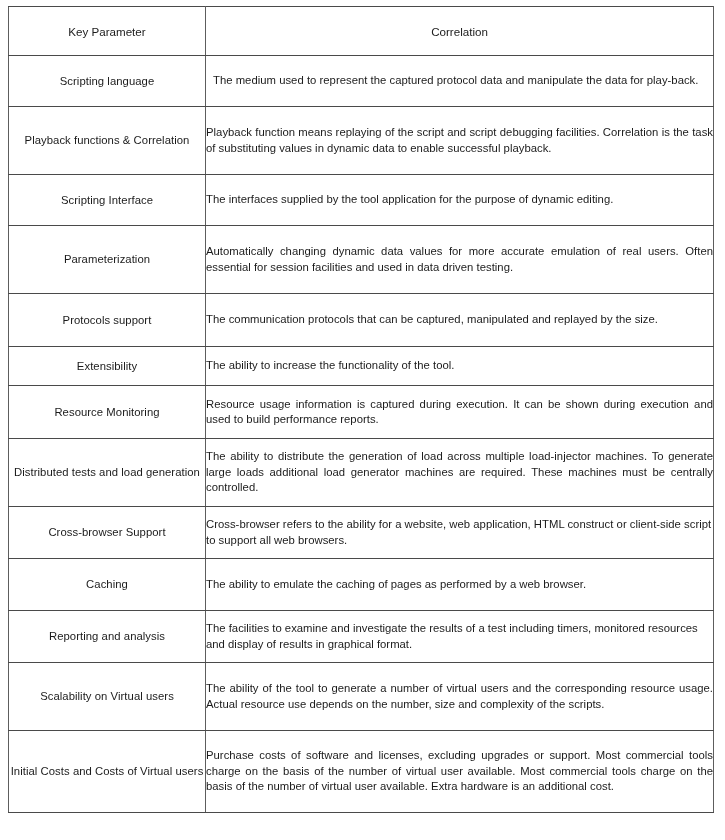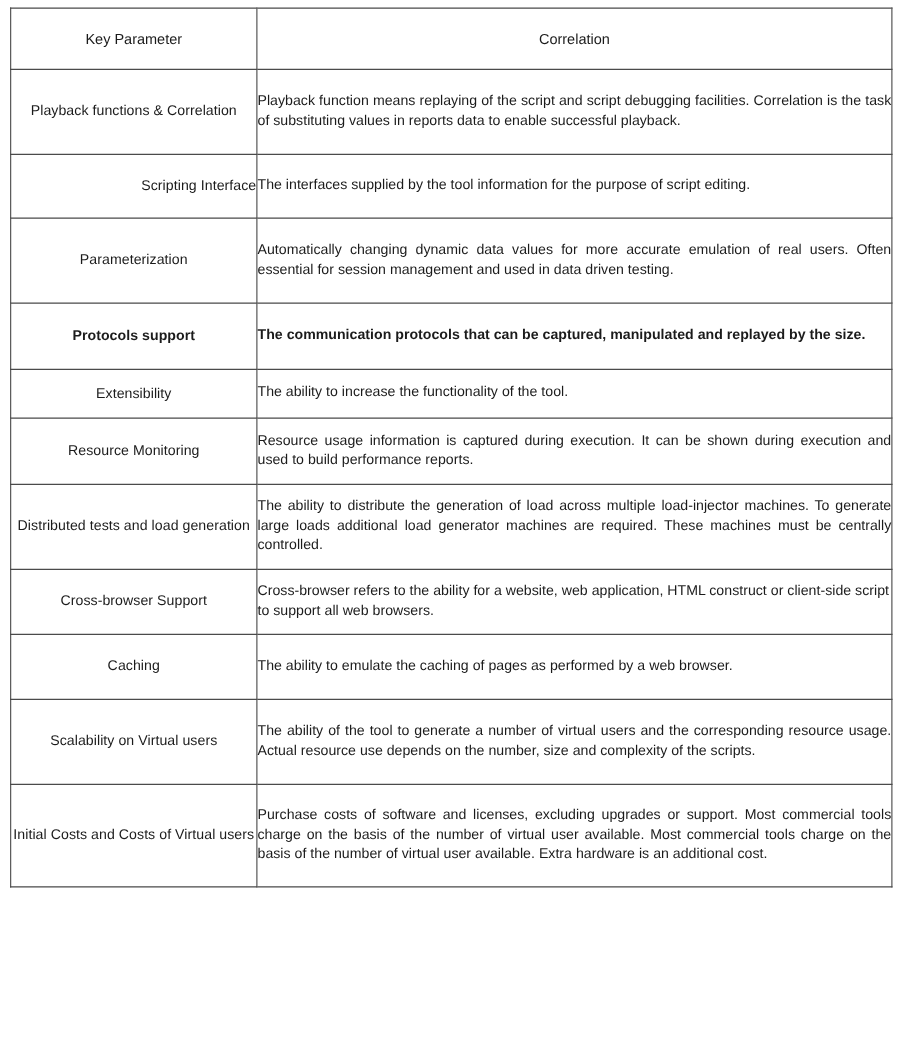--- a/index.html
+++ b/index.html
@@ -78,24 +78,24 @@
     line-height: 15px;
     font-weight: normal;
     padding: 8px 6px;
     color: #1b1b1b;
   }
 
   
   tr.r-head td, tr.r-head th { height: 48px; }
   tr.r-2 td { height: 50px; }
   tr.r-3 td { height: 67px; }
-  tr.r-4 td { height: 50px; text-align: right; }
+  tr.r-4 td { height: 50px; }
   tr.r-5 td { height: 53px; }
   tr.r-6 td { height: 67px; }
-  tr.r-7 td { height: 52px; font-weight: bold; }
+  tr.r-7 td { height: 52px; }
   tr.r-8 td { height: 38px; }
   tr.r-9 td { height: 52px; }
   tr.r-10 td { height: 67px; }
   tr.r-11 td { height: 51px; }
   tr.r-12 td { height: 51px; }
   tr.r-13 td { height: 51px; }
   tr.r-14 td { height: 67px; }
   tr.r-15 td { height: 81px; }
 </style>
 </head>
@@ -109,31 +109,35 @@
       <col class="col-desc">
     </colgroup>
     <thead>
       <tr class="r-head">
         <th class="head-param">Key Parameter</th>
         <th class="head-desc">Correlation</th>
       </tr>
     </thead>
     <tbody id="table-body">
 
+    <tr class="r-2">
+          <td class="cell-param">Scripting language</td>
+          <td class="cell-desc justify indent">The medium used to represent the captured protocol data and manipulate the data for play-back.</td>
+        </tr>
         <tr class="r-3">
           <td class="cell-param">Playback functions &amp; Correlation</td>
-          <td class="cell-desc justify">Playback function means replaying of the script and script debugging facilities. Correlation is the task of substituting values in reports data to enable successful playback.</td>
+          <td class="cell-desc justify">Playback function means replaying of the script and script debugging facilities. Correlation is the task of substituting values in dynamic data to enable successful playback.</td>
         </tr>
         <tr class="r-4">
           <td class="cell-param">Scripting Interface</td>
-          <td class="cell-desc left">The interfaces supplied by the tool information for the purpose of script editing.</td>
+          <td class="cell-desc left">The interfaces supplied by the tool application for the purpose of dynamic editing.</td>
         </tr>
         <tr class="r-6">
           <td class="cell-param">Parameterization</td>
-          <td class="cell-desc justify">Automatically changing dynamic data values for more accurate emulation of real users. Often essential for session management and used in data driven testing.</td>
+          <td class="cell-desc justify">Automatically changing dynamic data values for more accurate emulation of real users. Often essential for session facilities and used in data driven testing.</td>
         </tr>
         <tr class="r-7">
           <td class="cell-param">Protocols support</td>
           <td class="cell-desc justify">The communication protocols that can be captured, manipulated and replayed by the size.</td>
         </tr>
         <tr class="r-8">
           <td class="cell-param">Extensibility</td>
           <td class="cell-desc left">The ability to increase the functionality of the tool.</td>
         </tr>
         <tr class="r-9">
@@ -145,20 +149,24 @@
           <td class="cell-desc justify">The ability to distribute the generation of load across multiple load-injector machines. To generate large loads additional load generator machines are required. These machines must be centrally controlled.</td>
         </tr>
         <tr class="r-11">
           <td class="cell-param">Cross-browser Support</td>
           <td class="cell-desc left">Cross-browser refers to the ability for a website, web application, HTML construct or client-side script to support all web browsers.</td>
         </tr>
         <tr class="r-12">
           <td class="cell-param">Caching</td>
           <td class="cell-desc justify">The ability to emulate the caching of pages as performed by a web browser.</td>
         </tr>
+        <tr class="r-13">
+          <td class="cell-param">Reporting and analysis</td>
+          <td class="cell-desc left">The facilities to examine and investigate the results of a test including timers, monitored resources and display of results in graphical format.</td>
+        </tr>
         <tr class="r-14">
           <td class="cell-param">Scalability on Virtual users</td>
           <td class="cell-desc justify">The ability of the tool to generate a number of virtual users and the corresponding resource usage. Actual resource use depends on the number, size and complexity of the scripts.</td>
         </tr>
         <tr class="r-15">
           <td class="cell-param">Initial Costs and Costs of Virtual users</td>
           <td class="cell-desc justify">Purchase costs of software and licenses, excluding upgrades or support. Most commercial tools charge on the basis of the number of virtual user available. Most commercial tools charge on the basis of the number of virtual user available. Extra hardware is an additional cost.</td>
         </tr>
       </tbody>
   </table>

